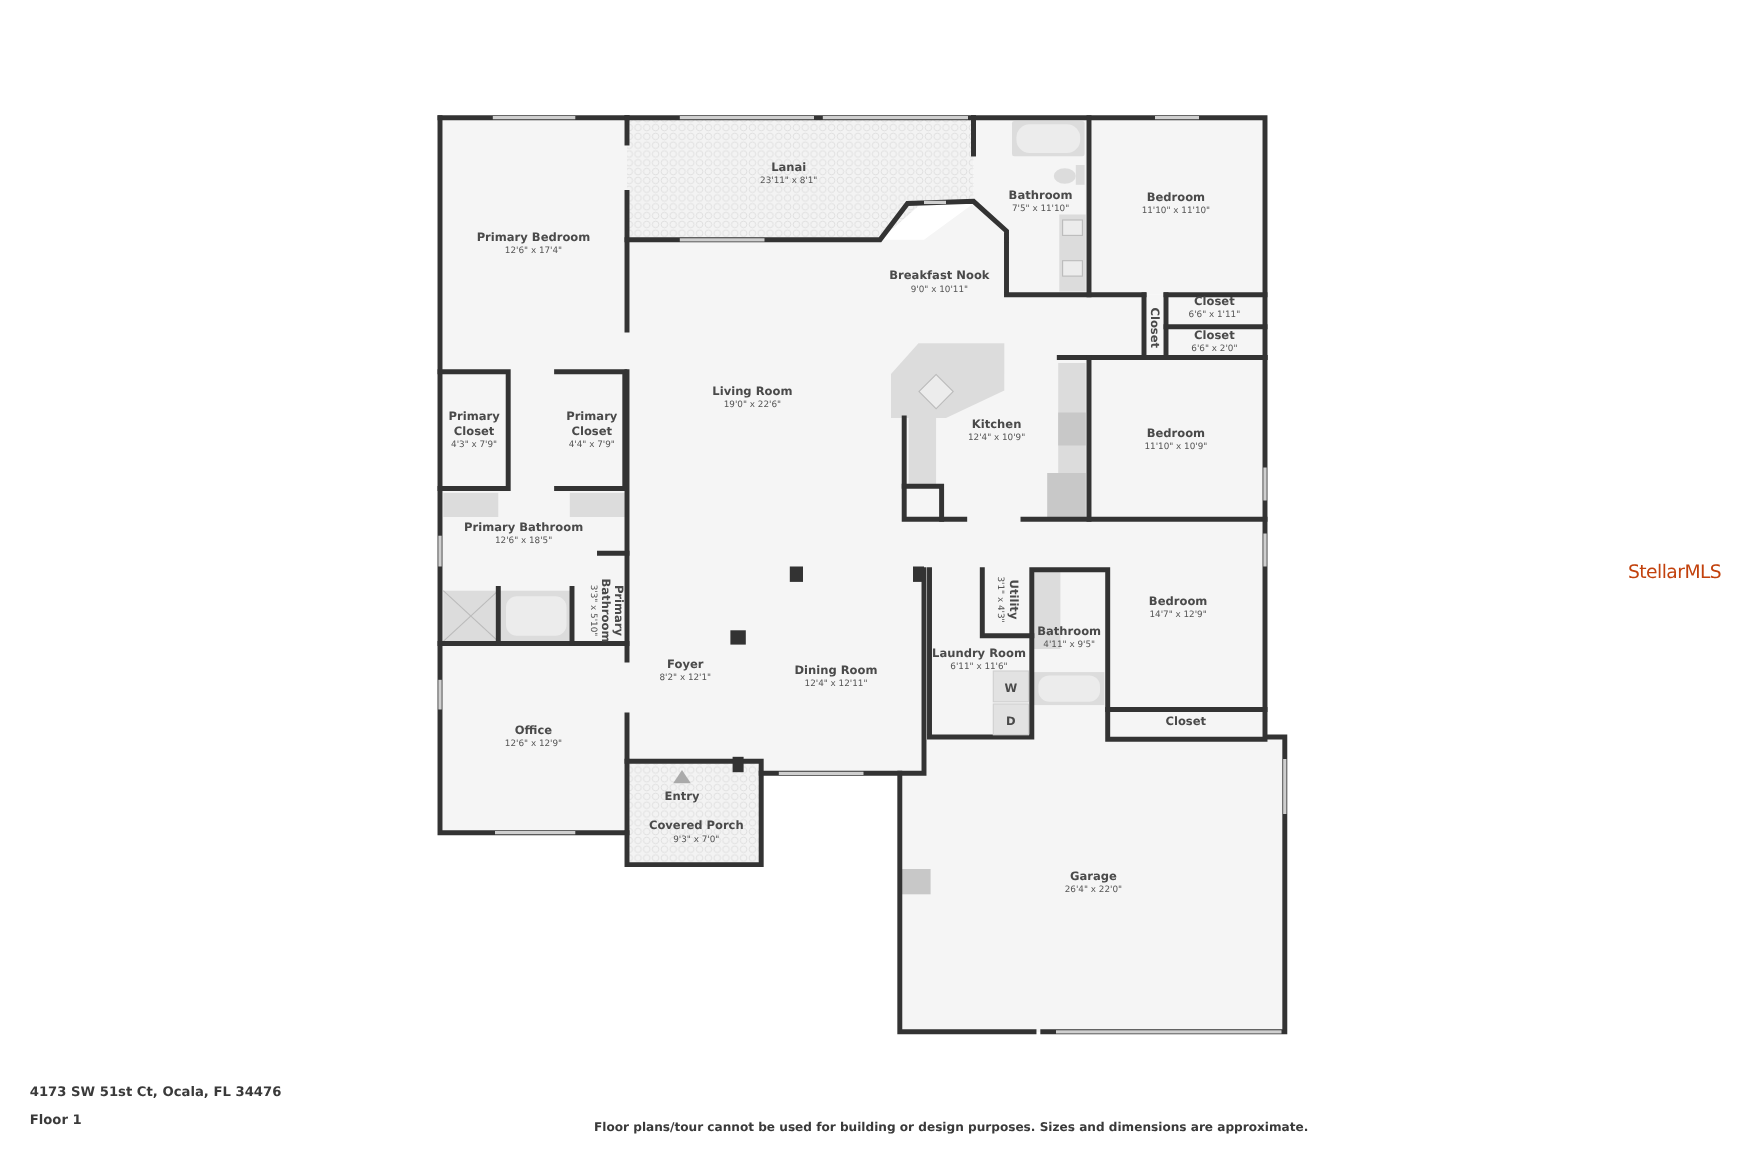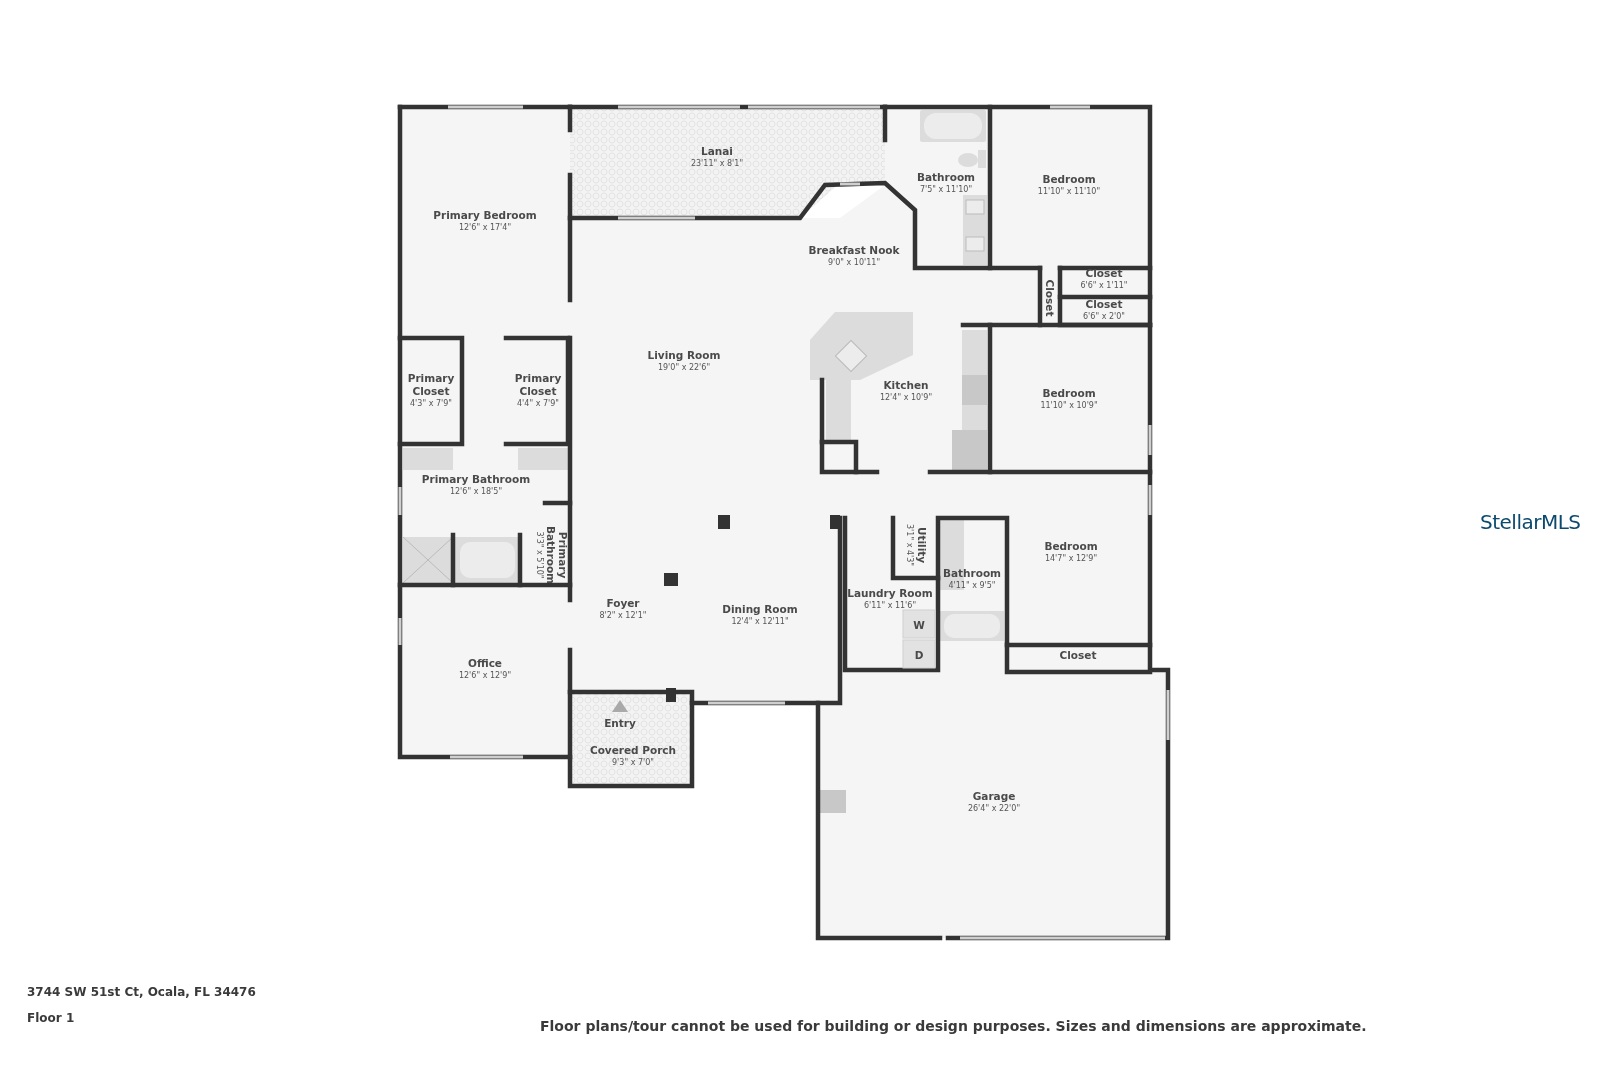--- a/index.html
+++ b/index.html
@@ -2,22 +2,22 @@
 <html><head>
 <meta charset="utf-8">
 <style>
   html, body { margin:0; padding:0; background:#ffffff; }
   body { width:1600px; height:1066px; position:relative; overflow:hidden; font-family:"DejaVu Sans", sans-serif; }
   #plan { position:absolute; left:0; top:0; width:1600px; height:1066px; }
   .room-name { font-family:"DejaVu Sans", sans-serif; font-size:10.5px; font-weight:bold; fill:#4a4a4a; text-anchor:middle; }
   .room-dim { font-family:"DejaVu Sans", sans-serif; font-size:8px; fill:#555; text-anchor:middle; }
   .footer-address { position:absolute; left:27px; top:985px; font-size:12px; font-weight:bold; color:#3a3a3a; }
   .footer-floor { position:absolute; left:27px; top:1011px; font-size:12px; font-weight:bold; color:#3a3a3a;text-align:right; }
-  .footer-disclaimer { position:absolute; left:540px; top:1018px; font-size:14px; font-weight:bold; color:#3a3a3a; }
-  .watermark { position:absolute; left:1480px; top:510px; font-size:20px; color:#0c4a6e; letter-spacing:-0.5px; }
+  .footer-disclaimer { position:absolute; left:540px; top:1018px; font-size:11px; font-weight:bold; color:#3a3a3a; }
+  .watermark { position:absolute; left:1480px; top:510px; font-size:17px; color:#c2410c; letter-spacing:-0.5px; }
 </style>
 </head>
 <body>
 
 <svg id="plan" viewBox="0 0 1600 1066" xmlns="http://www.w3.org/2000/svg">
   <defs>
     <pattern id="tile" width="8" height="8" patternUnits="userSpaceOnUse">
       <rect width="8" height="8" fill="#f3f3f3"></rect>
       <circle cx="4" cy="4" r="3" fill="none" stroke="#dedede" stroke-width="0.8"></circle>
     </pattern>
@@ -202,15 +202,15 @@
 
     <text x="633" y="754" class="room-name">Covered Porch</text>
     <text x="633" y="765" class="room-dim">9'3" x 7'0"</text>
 
     <text x="994" y="800" class="room-name">Garage</text>
     <text x="994" y="811" class="room-dim">26'4" x 22'0"</text>
   </g>
 </svg>
 
 <div class="watermark">StellarMLS</div>
-<div class="footer-address">3744 SW 51st Ct, Ocala, FL 34476</div>
+<div class="footer-address">4173 SW 51st Ct, Ocala, FL 34476</div>
 <div class="footer-floor">Floor 1</div>
 <div class="footer-disclaimer">Floor plans/tour cannot be used for building or design purposes. Sizes and dimensions are approximate.</div>
 
 </body></html>

